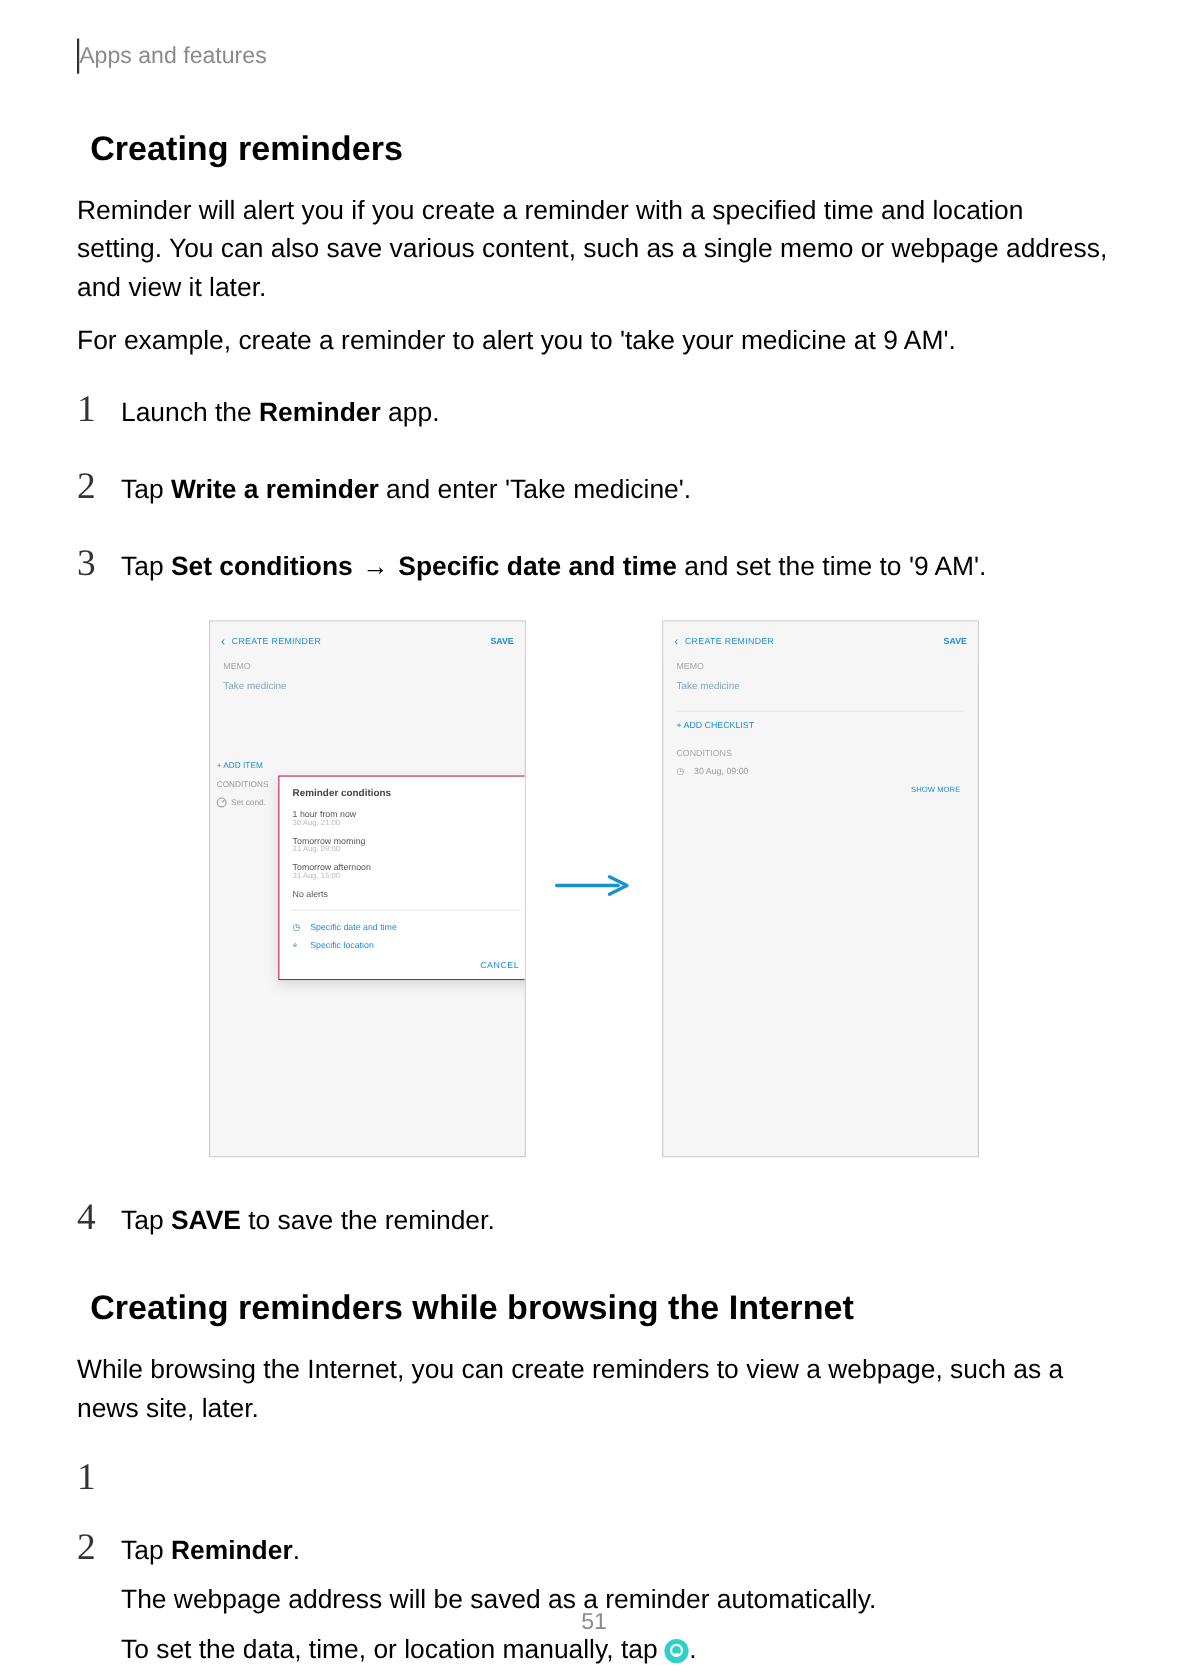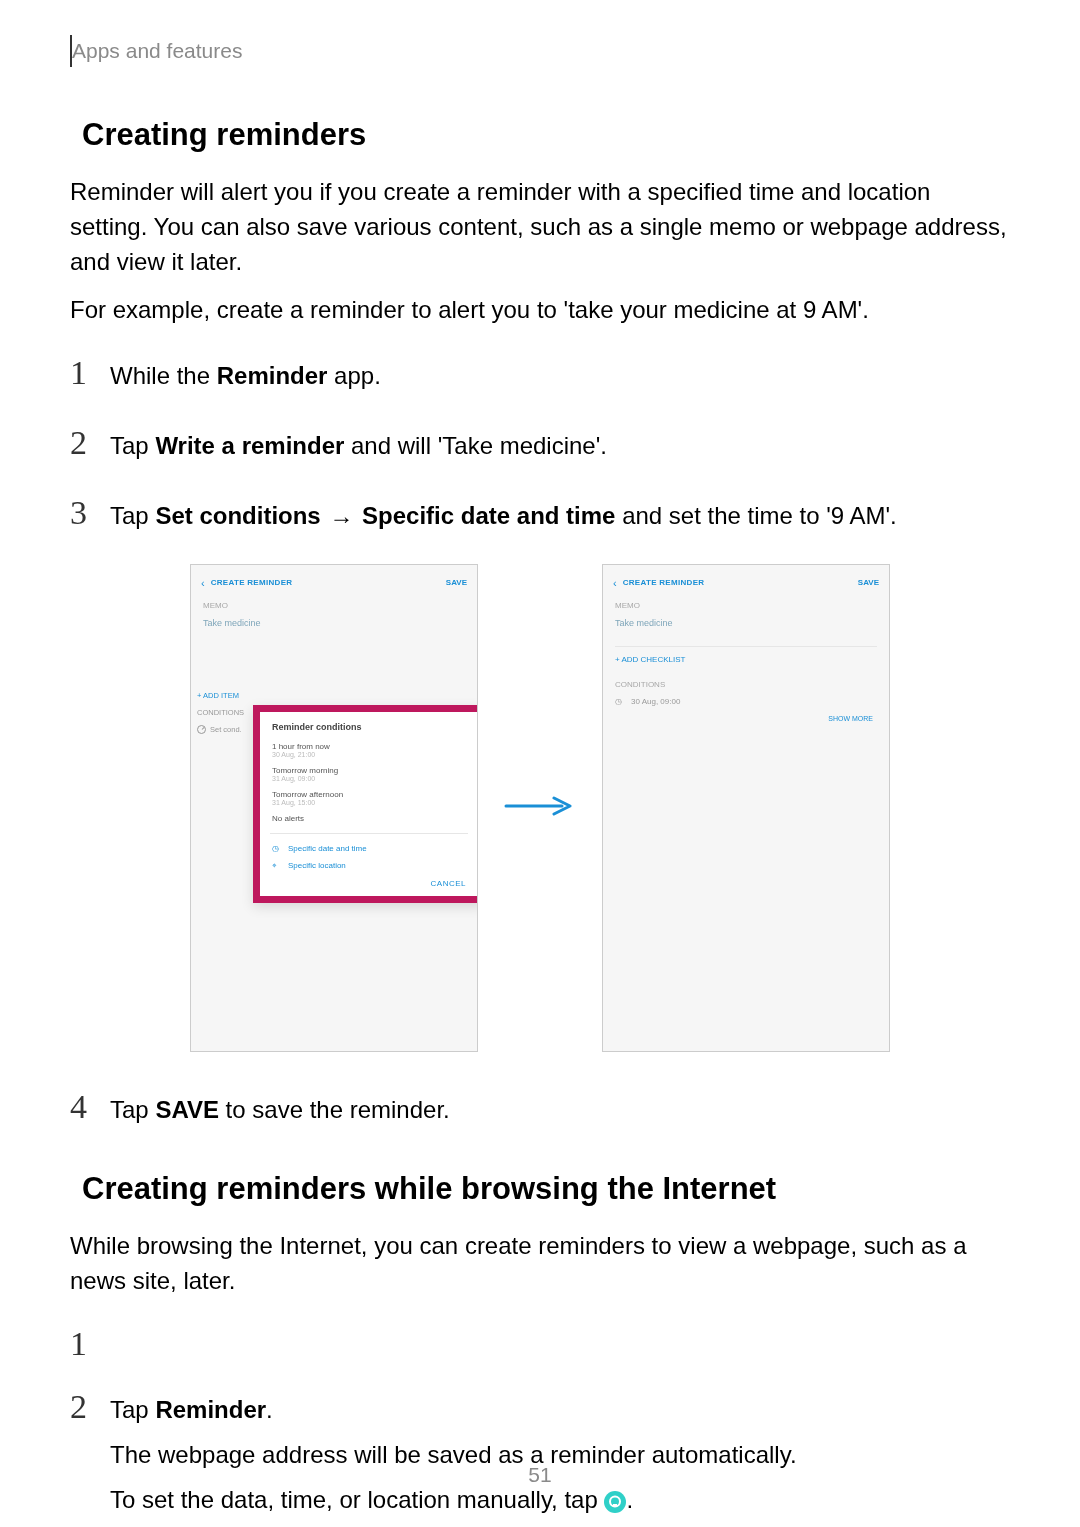--- a/index.html
+++ b/index.html
@@ -72,36 +72,36 @@
     .phone-header {
       height: 36px;
       display: flex;
       align-items: center;
       padding: 0 10px;
       font-size: 8px;
       color: #1a8fd6;
       background: #f6f6f6;
     }
     .phone-header .chev { margin-right: 6px; font-size: 11px; }
-    .phone-header .title { flex: 1; font-weight: 700; letter-spacing: 0.3px; }
+    .phone-header .title { flex: 1; font-weight: 400; letter-spacing: 0.3px; }
     .phone-header .save { font-weight: 700; }
     .phone-badge { font-size: 8px; color: #a8a8a8; padding: 0 12px; }
     .phone-memo { font-size: 9px; color: #7fa6ba; padding: 8px 12px 18px; }
     .phone-sep { height: 1px; background: #e6e6e6; margin: 0 12px 6px; }
     .phone-row { display:flex; font-size:8px; color:#9a9a9a; padding: 2px 12px 6px; gap:6px; align-items:center;}
     .phone-row .ic { width:10px; display:inline-block; }
     .phone-small { font-size:7px; color:#bbb; text-align:right; padding: 3px 16px;}
     .phone-accent { color:#1a8fd6;}
     .phone-blue-lbl { font-size:8px; color:#1a8fd6; padding: 2px 12px 4px;}
 
     .popup {
       position:absolute;
       left:62px; right:-8px; top:140px;
       background:#fff;
-      border:7px solid #be185d;
+      border:1px solid #be185d;
       box-shadow: 0 4px 12px rgba(0,0,0,0.12);
       padding: 10px 12px 8px;
       font-size:8px;
     }
     .popup .phead { font-weight:700; color:#444; margin-bottom:10px; font-size:9px;}
     .popup .opt { color:#555; margin-bottom:2px; font-size:8px;}
     .popup .opt .sub { color:#bbb; font-size:7px;}
     .popup .opt + .opt { margin-top:8px;}
     .popup .sep { height:1px; background:#e6e6e6; margin:10px -2px;}
     .popup .linkline { display:flex; align-items:center; gap:6px; color:#1a8fd6; margin-bottom:8px; font-size:8px;}
@@ -146,30 +146,30 @@
 <h2>Creating reminders</h2>
 <p>Reminder will alert you if you create a reminder with a specified time and location setting. You can also save various content, such as a single memo or webpage address, and view it later.</p>
 <p>For example, create a reminder to alert you to 'take your medicine at 9 AM'.</p>
 
 <div class="ol">
 
   <div class="li">
     <div class="num">1</div>
     <div class="li-body">
       <p>
-        <span>While the </span><strong>Reminder</strong><span> app.</span>
+        <span>Launch the </span><strong>Reminder</strong><span> app.</span>
       </p>
     </div>
   </div>
 
   <div class="li">
     <div class="num">2</div>
     <div class="li-body">
       <p>
-        <span>Tap </span><strong>Write a reminder</strong><span> and will 'Take medicine'.</span>
+        <span>Tap </span><strong>Write a reminder</strong><span> and enter 'Take medicine'.</span>
       </p>
     </div>
   </div>
 
   <div class="li">
     <div class="num">3</div>
     <div class="li-body">
       <p>
         <span>Tap </span><strong>Set conditions</strong><span class="arrow-inline"> → </span><strong>Specific date and time</strong><span> and set the time to '9 AM'.</span>
       </p>

